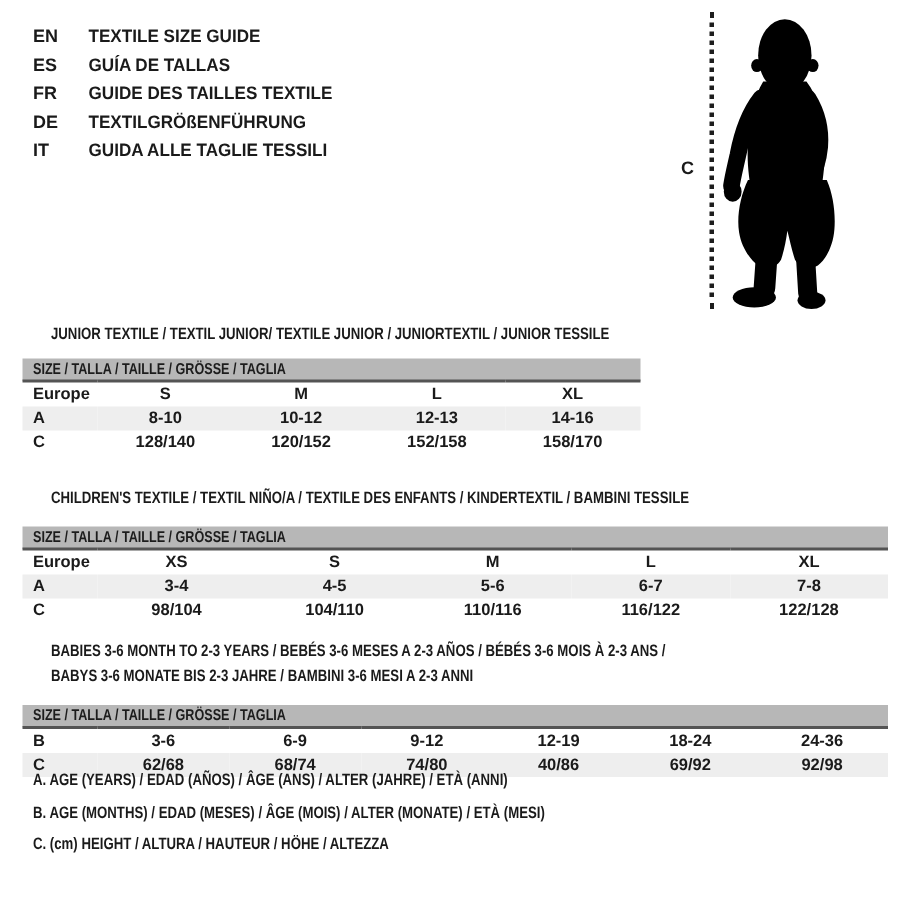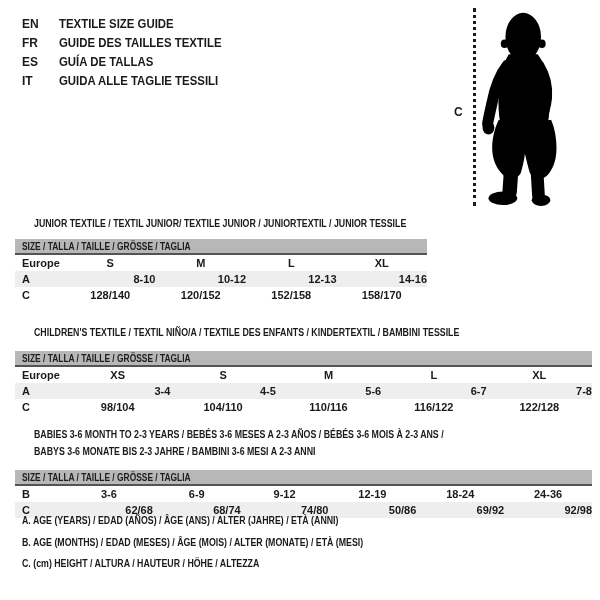--- a/index.html
+++ b/index.html
@@ -39,43 +39,47 @@
   .sec0 table.size-table{width:412px;}
   .sec1 table.size-table{width:577px;}
   .sec2 table.size-table{width:577px;}
   table.size-table col.labelcol{width:50px;}
   td.band{
     background:var(--band);border-bottom:2px solid var(--rule);
     height:14px;font-size:10.5px;color:#1c1c1c;padding:0 0 0 7px;vertical-align:middle;
   }
   tr.datarow td{height:16px;padding:0;font-size:11px;text-align:center;vertical-align:middle;}
   tr.datarow td.rowlabel{text-align:left;padding-left:7px;}
-  tr.shaded td{background:var(--shade);text-align:right;}
+  tr.shaded td{background:var(--shade);}
 
   
   .notes{position:absolute;left:22px;top:510px;font-size:11px;line-height:21.5px;}
   .note-line{white-space:nowrap;}
 </style>
 </head>
 <body>
 
 <div class="page">
 
   <div class="lang-list">
       <div class="lang-row">
         <span class="lang-code">EN</span>
         <span class="lang-label condense95">TEXTILE SIZE GUIDE</span>
       </div>
       <div class="lang-row">
+        <span class="lang-code">ES</span>
+        <span class="lang-label condense95">GUÍA DE TALLAS</span>
+      </div>
+      <div class="lang-row">
         <span class="lang-code">FR</span>
         <span class="lang-label condense95">GUIDE DES TAILLES TEXTILE</span>
       </div>
       <div class="lang-row">
-        <span class="lang-code">ES</span>
-        <span class="lang-label condense95">GUÍA DE TALLAS</span>
+        <span class="lang-code">DE</span>
+        <span class="lang-label condense95">TEXTILGRÖßENFÜHRUNG</span>
       </div>
       <div class="lang-row">
         <span class="lang-code">IT</span>
         <span class="lang-label condense95">GUIDA ALLE TAGLIE TESSILI</span>
       </div>
     </div>
 
   <div class="figure">
     <div class="measure-line"></div>
     <div class="c-label">C</div>
@@ -213,21 +217,21 @@
               <td>9-12</td>
               <td>12-19</td>
               <td>18-24</td>
               <td>24-36</td>
             </tr>
             <tr class="datarow shaded">
               <td class="rowlabel">C</td>
               <td>62/68</td>
               <td>68/74</td>
               <td>74/80</td>
-              <td>50/86</td>
+              <td>40/86</td>
               <td>69/92</td>
               <td>92/98</td>
             </tr>
           </tbody>
         </table>
       </div>
   </section>
 
   <div class="notes">
       <div class="note-line"><span class="condense">A. AGE (YEARS) / EDAD (AÑOS) / ÂGE (ANS) / ALTER (JAHRE) / ETÀ (ANNI)</span></div>

